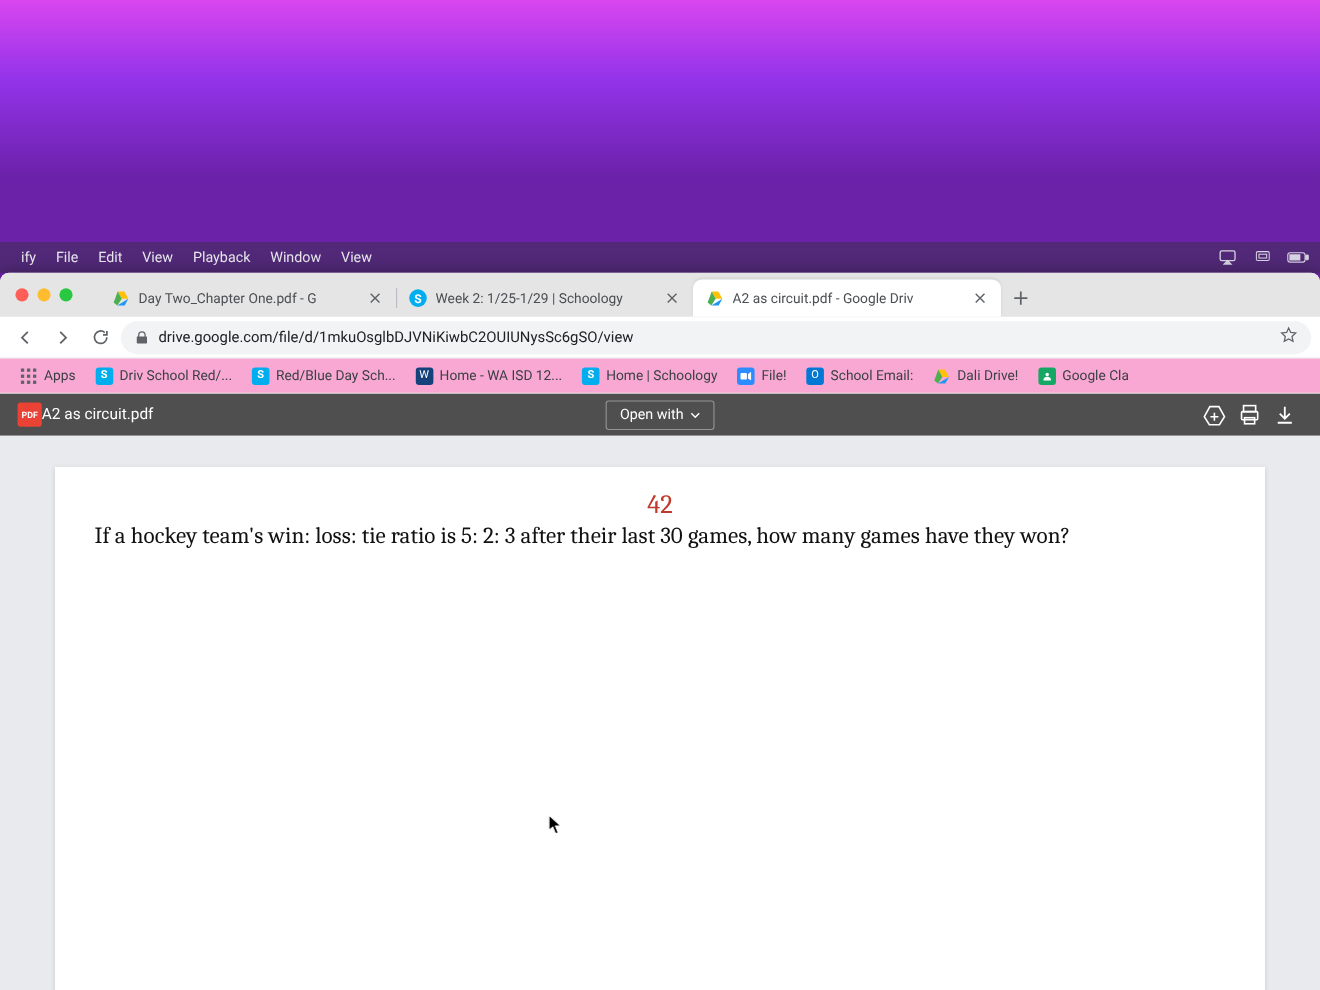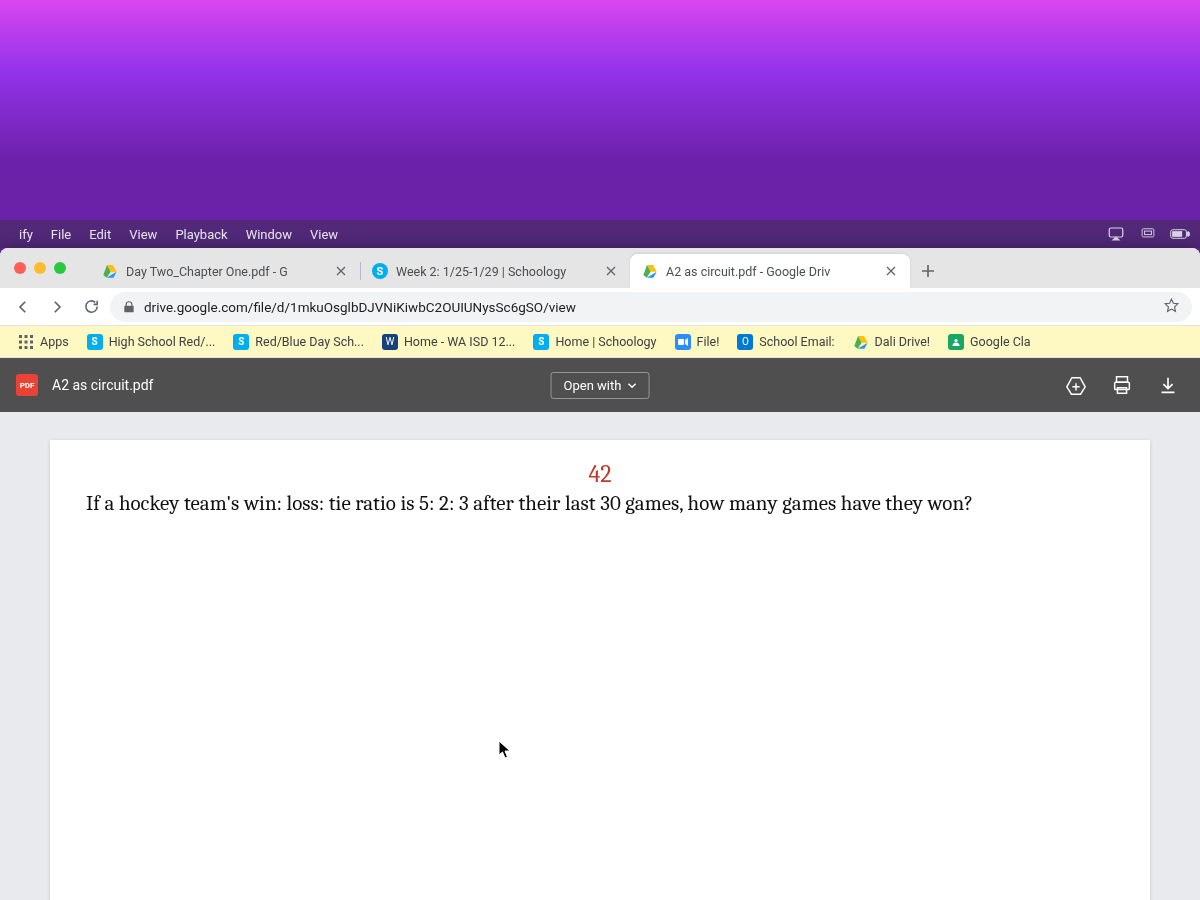--- a/index.html
+++ b/index.html
@@ -63,29 +63,29 @@
 }
 .nav-btn { width:30px; height:30px; display:flex; align-items:center; justify-content:center; color:#5f6368; border-radius:50%; cursor:pointer;}
 .omnibox {
   flex: 1; height: 30px; background: #f1f3f4; border-radius: 15px;
   display: flex; align-items: center; padding: 0 12px; gap: 8px;
   font-size: 13.5px; color: #202124;
 }
 .omnibox .lock-icon { color:#5f6368; width:14px; height:14px; display:flex;}
 .omnibox .star { margin-left:auto; color:#5f6368; cursor:pointer; }
 .bookmarks-bar {
-  height: 32px; background: #fef9c3; border-bottom: 1px solid #e3e3e3;
+  height: 32px; background: #f9a8d4; border-bottom: 1px solid #e3e3e3;
   display: flex; align-items: center; padding: 0 10px; gap: 2px;
   font-size: 12.5px; color: #3c4043;
 }
 .bm { display:flex; align-items:center; gap:6px; padding: 4px 8px; border-radius:4px; cursor:pointer; white-space:nowrap;}
 .bm .ficon { width:16px; height:16px; border-radius:3px; display:inline-flex; align-items:center; justify-content:center; font-size:10px; color:white;}
 .drive-toolbar {
-  height: 54px; background: rgba(30,30,30,.78); color:#fff;
-  display:flex; align-items:center; padding: 0 16px; gap: 14px;
+  height: 38px; background: rgba(30,30,30,.78); color:#fff;
+  display:flex; align-items:center; padding: 0 16px; 
   font-size: 14px;
 }
 .drive-toolbar .pdf-badge {
   width:22px; height:22px; background:#ea4335; border-radius:3px;
   display:flex; align-items:center; justify-content:center;
   font-size:8px; font-weight:700; color:#fff;
 }
 .drive-toolbar .doc-name { flex: 0 1 auto; text-align: center; }
 .drive-toolbar .center { position:absolute; left:50%; transform:translateX(-50%);}
 .open-with {
@@ -254,21 +254,21 @@
             <rect x="12" y="6.5" width="3" height="3"></rect>
             <rect x="1" y="12" width="3" height="3"></rect>
             <rect x="6.5" y="12" width="3" height="3"></rect>
             <rect x="12" y="12" width="3" height="3"></rect>
           </svg>
       </span>
       <span>Apps</span>
     </div>
     <div class="bm">
       <span class="ficon s-favicon">S</span>
-      <span>High School Red/...</span>
+      <span>Driv School Red/...</span>
     </div>
     <div class="bm">
       <span class="ficon s-favicon">S</span>
       <span>Red/Blue Day Sch...</span>
     </div>
     <div class="bm">
       <span class="ficon" style="background:#15427a;">W</span>
       <span>Home - WA ISD 12...</span>
     </div>
     <div class="bm">

